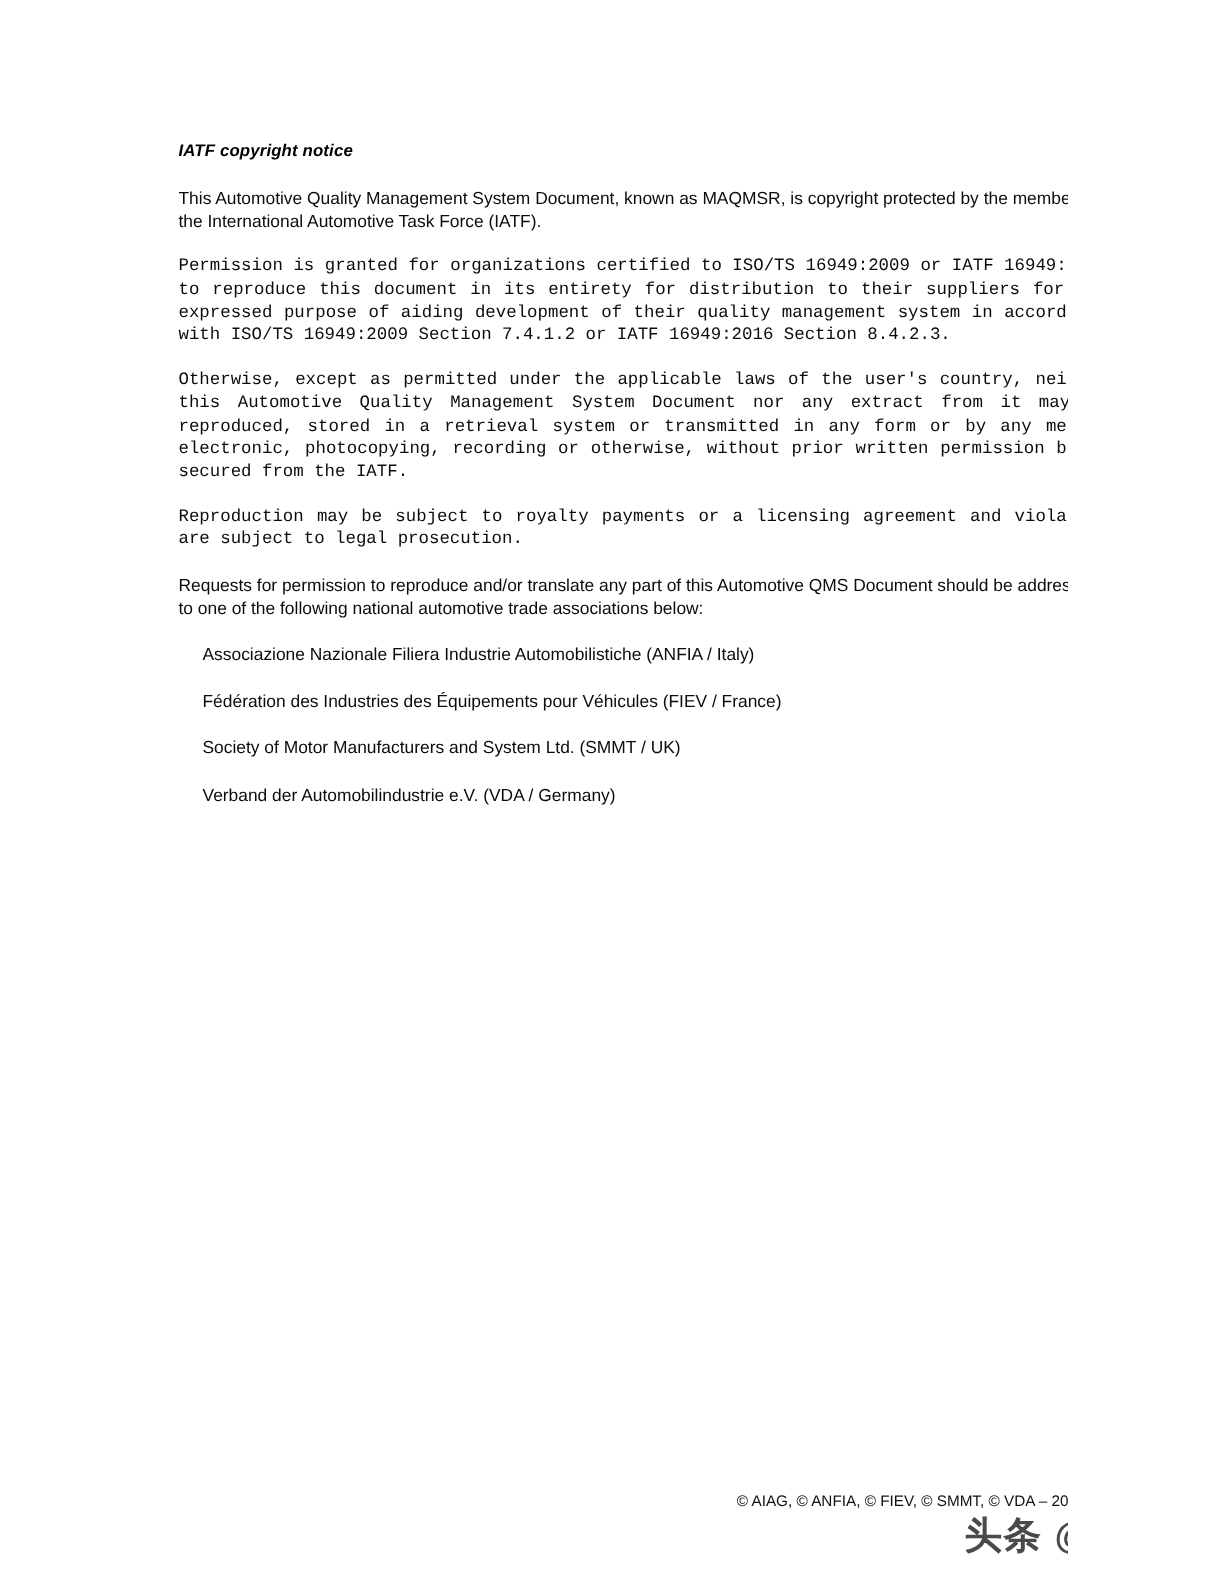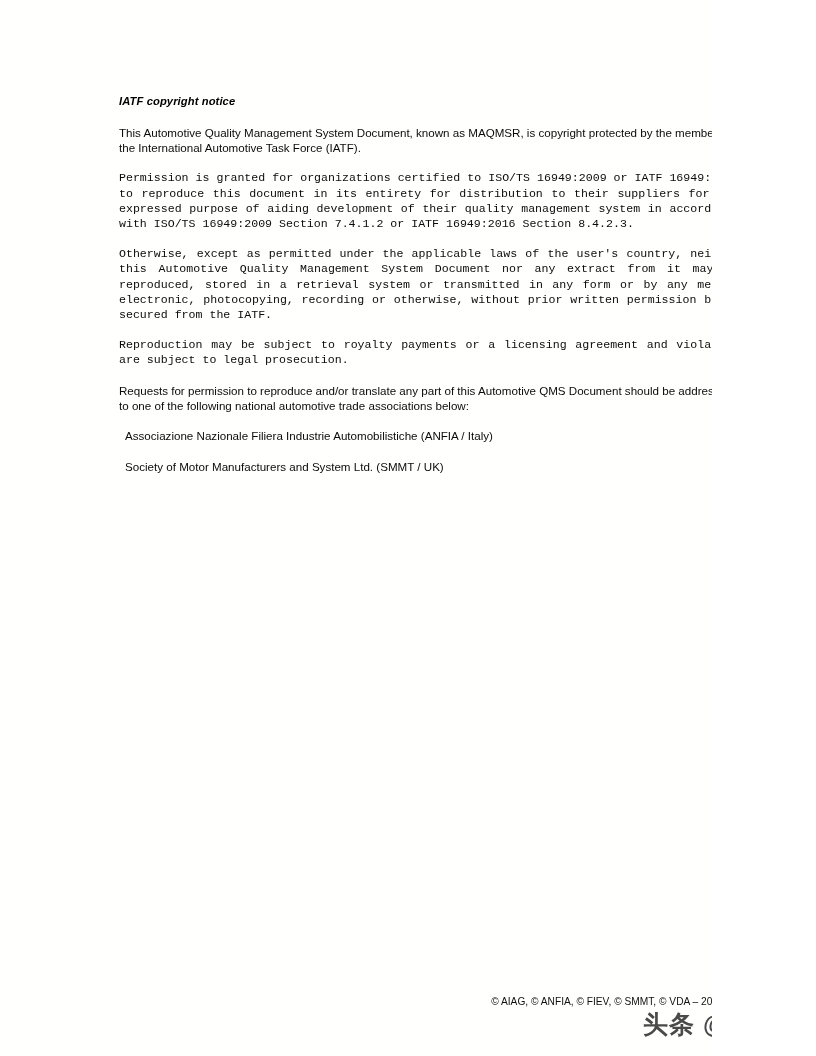--- a/index.html
+++ b/index.html
@@ -42,21 +42,21 @@
   }
   .para.justified {
     text-align: justify;
     text-justify: inter-word;
     font-family: Liberation Mono, monospace;
   }
   .para.left {
     text-align: left;
   }
   .assoc-list {
-    margin: 6px;
+    margin: 16px;
     padding: 0;
     list-style: none;
   }
   .assoc-item {
     font-size: 11.6px;
     line-height: 15.2px;
     margin: 0 0 16px 0;
     color: #0b0b0b;
   }
   .assoc-item:last-child {
@@ -100,21 +100,23 @@
     <p class="para justified">Permission is granted for organizations certified to ISO/TS 16949:2009 or IATF 16949:2016 to reproduce this document in its entirety for distribution to their suppliers for the expressed purpose of aiding development of their quality management system in accordance with ISO/TS 16949:2009 Section 7.4.1.2 or IATF 16949:2016 Section 8.4.2.3.</p>
 
     <p class="para justified">Otherwise, except as permitted under the applicable laws of the user's country, neither this Automotive Quality Management System Document nor any extract from it may be reproduced, stored in a retrieval system or transmitted in any form or by any means, electronic, photocopying, recording or otherwise, without prior written permission being secured from the IATF.</p>
 
     <p class="para justified">Reproduction may be subject to royalty payments or a licensing agreement and violators are subject to legal prosecution.</p>
 
     <p class="para left">Requests for permission to reproduce and/or translate any part of this Automotive QMS Document should be addressed to one of the following national automotive trade associations below:</p>
 
     <ul class="assoc-list">
       <li class="assoc-item">Associazione Nazionale Filiera Industrie Automobilistiche (ANFIA / Italy)</li>
+      <li class="assoc-item">Fédération des Industries des Équipements pour Véhicules (FIEV / France)</li>
       <li class="assoc-item">Society of Motor Manufacturers and System Ltd. (SMMT / UK)</li>
+      <li class="assoc-item">Verband der Automobilindustrie e.V. (VDA / Germany)</li>
     </ul>
 
   </div>
 
   <div class="footer-copyright">© AIAG, © ANFIA, © FIEV, © SMMT, © VDA – 2016 – All rights reserved</div>
 
   <div class="watermark">头条 @体系管理</div>
 
 </div>
 

